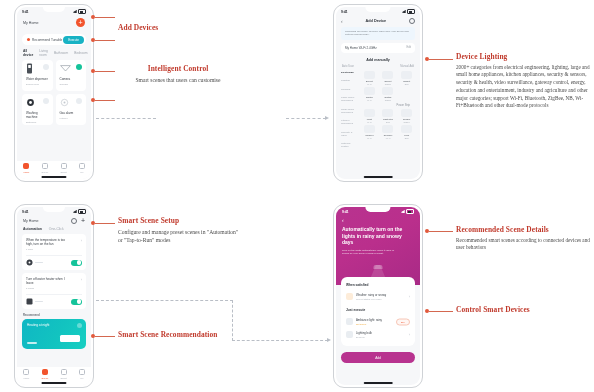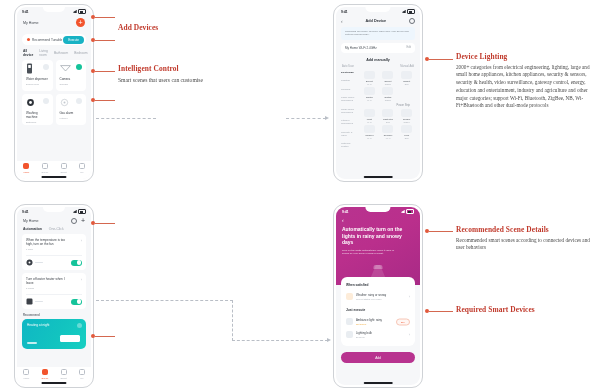--- a/index.html
+++ b/index.html
@@ -469,47 +469,54 @@
   <div class="lead" style="left:95px;top:16.6px;width:20px;"></div>
   <div class="anno" style="left:118px;top:11px;width:105px;margin-top:12px;">
     <div class="ttl">Add Devices</div>
   </div>
 
   <div class="leaddot" style="left:91px;top:38px;"></div>
   <div class="lead" style="left:95px;top:39.6px;width:20px;"></div>
 
   <div class="leaddot" style="left:91px;top:69px;"></div>
   <div class="lead" style="left:95px;top:70.6px;width:20px;"></div>
-  <div class="anno" style="left:118px;top:64px;width:120px;">
+  <div class="anno" style="left:118px;top:64px;width:120px;text-align:center;">
     <div class="ttl">Intelligent Control</div>
     <div class="desc">Smart scenes that users can customise</div>
   </div>
 
   <div class="leaddot" style="left:91px;top:98px;"></div>
   <div class="lead" style="left:95px;top:99.6px;width:20px;"></div>
 
   <div class="leaddot" style="left:425px;top:57px;"></div>
   <div class="lead" style="left:429px;top:58.6px;width:24px;"></div>
   <div class="anno" style="left:456px;top:52px;width:134px;">
     <div class="ttl">Device Lighting</div>
     <div class="desc" style="font-size:5.2px;line-height:1.5;">2000+ categories from electrical engineering, lighting, large and small home appliances, kitchen appliances, security &amp; sensors, security &amp; health, video surveillance, gateway control, energy, education and entertainment, industry and agriculture and other major categories; support Wi-Fi, Bluetooth, ZigBee, NB, Wi-Fi+Bluetooth and other dual-mode protocols</div>
   </div>
 
   <div class="leaddot" style="left:91px;top:221px;"></div>
   <div class="lead" style="left:95px;top:222.6px;width:20px;"></div>
+  <div class="anno" style="left:118px;top:216px;width:122px;">
+    <div class="ttl">Smart Scene Setup</div>
+    <div class="desc">Configure and manage preset scenes in "Automation" or "Tap-to-Run" modes</div>
+  </div>
 
   <div class="leaddot" style="left:91px;top:334px;"></div>
   <div class="lead" style="left:95px;top:335.6px;width:20px;"></div>
+  <div class="anno" style="left:118px;top:330px;width:130px;">
+    <div class="ttl">Smart Scene Recommendation</div>
+  </div>
 
   <div class="leaddot" style="left:425px;top:229px;"></div>
   <div class="lead" style="left:429px;top:230.6px;width:24px;"></div>
   <div class="anno" style="left:456px;top:225px;width:134px;">
     <div class="ttl">Recommended Scene Details</div>
     <div class="desc" style="font-size:5.2px;">Recommended smart scenes according to connected devices and user behaviors</div>
   </div>
 
   <div class="leaddot" style="left:425px;top:309px;"></div>
   <div class="lead" style="left:429px;top:310.6px;width:24px;"></div>
   <div class="anno" style="left:456px;top:305px;width:134px;">
-    <div class="ttl">Required Smart Devices</div>
+    <div class="ttl">Control Smart Devices</div>
   </div>
 
 </div>
 
 </body></html>

